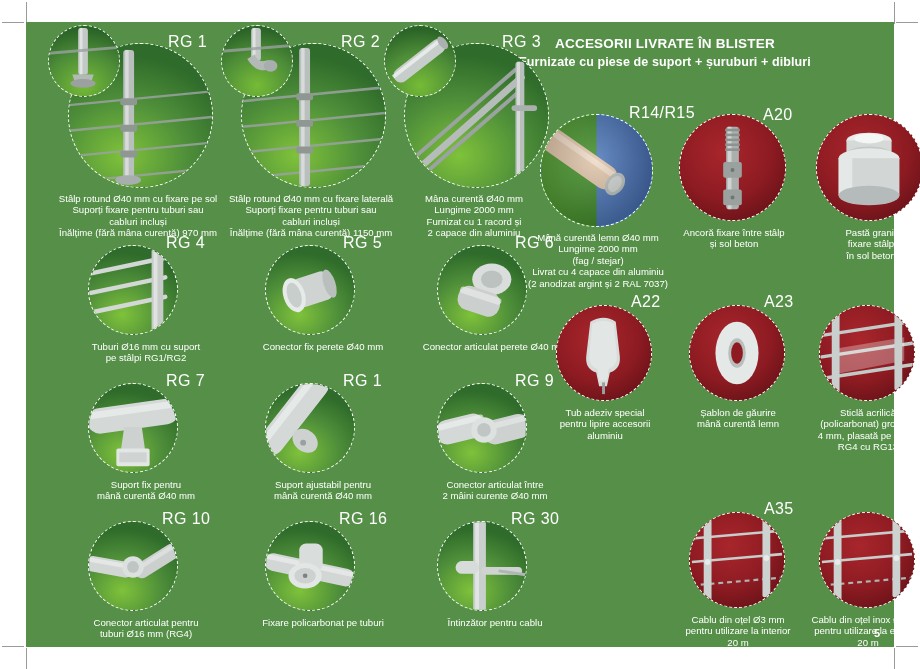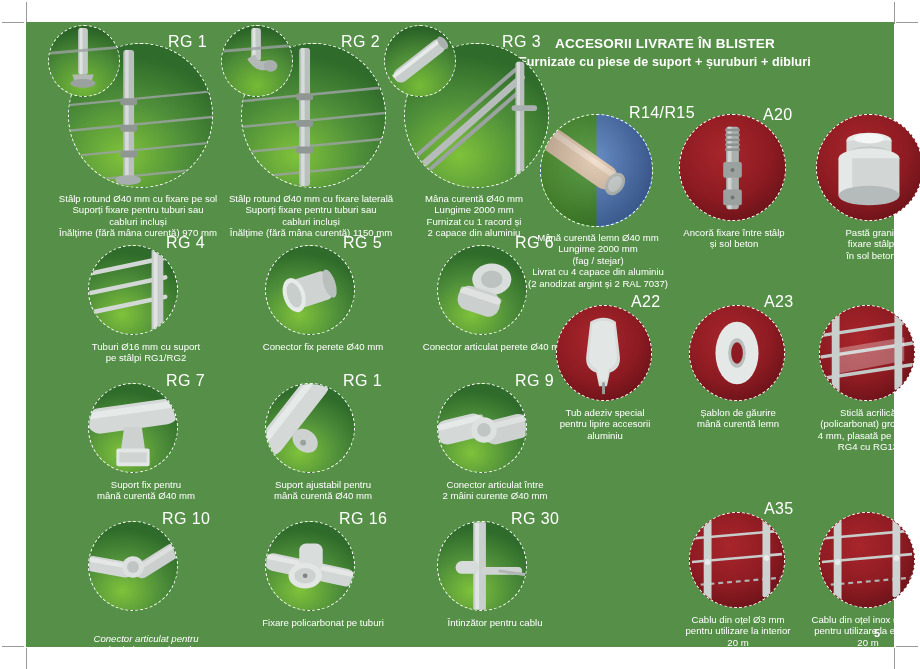--- a/index.html
+++ b/index.html
@@ -445,21 +445,21 @@
           </g>
           <g transform="rotate(-32 66 42)">
             <rect x="44" y="34" width="52" height="16" rx="8" fill="#cbd0ce"></rect>
             <rect x="44" y="36" width="52" height="4.5" rx="2" fill="#e7eae9" opacity=".6"></rect>
           </g>
           <circle cx="45" cy="46" r="11" fill="#dce1df"></circle>
           <circle cx="45" cy="46" r="6" fill="#bfc5c3"></circle>
         </svg>
       </div>
       <div class="code" style="left:100px; top:5px;">RG 10</div>
-      <div class="caption" style="left:-4px; top:128px; width:176px;font-style:italic;">Conector articulat pentru
+      <div class="caption" style="left:-4px; top:112px; width:176px;">Conector articulat pentru
 tuburi Ø16 mm (RG4)</div>
     </div>
 
     <div class="card" style="left:213px; top:483px; width:168px;">
       <div class="circle fill-green" style="left:26px; top:16px; width:90px; height:90px;">
         <svg class="art" viewBox="0 0 90 90">
           <g transform="rotate(12 45 48)">
             <rect x="-2" y="40" width="94" height="18" rx="9" fill="#d2d7d5"></rect>
             <rect x="-2" y="42" width="94" height="5" rx="2.5" fill="#eceeed" opacity=".7"></rect>
           </g>

